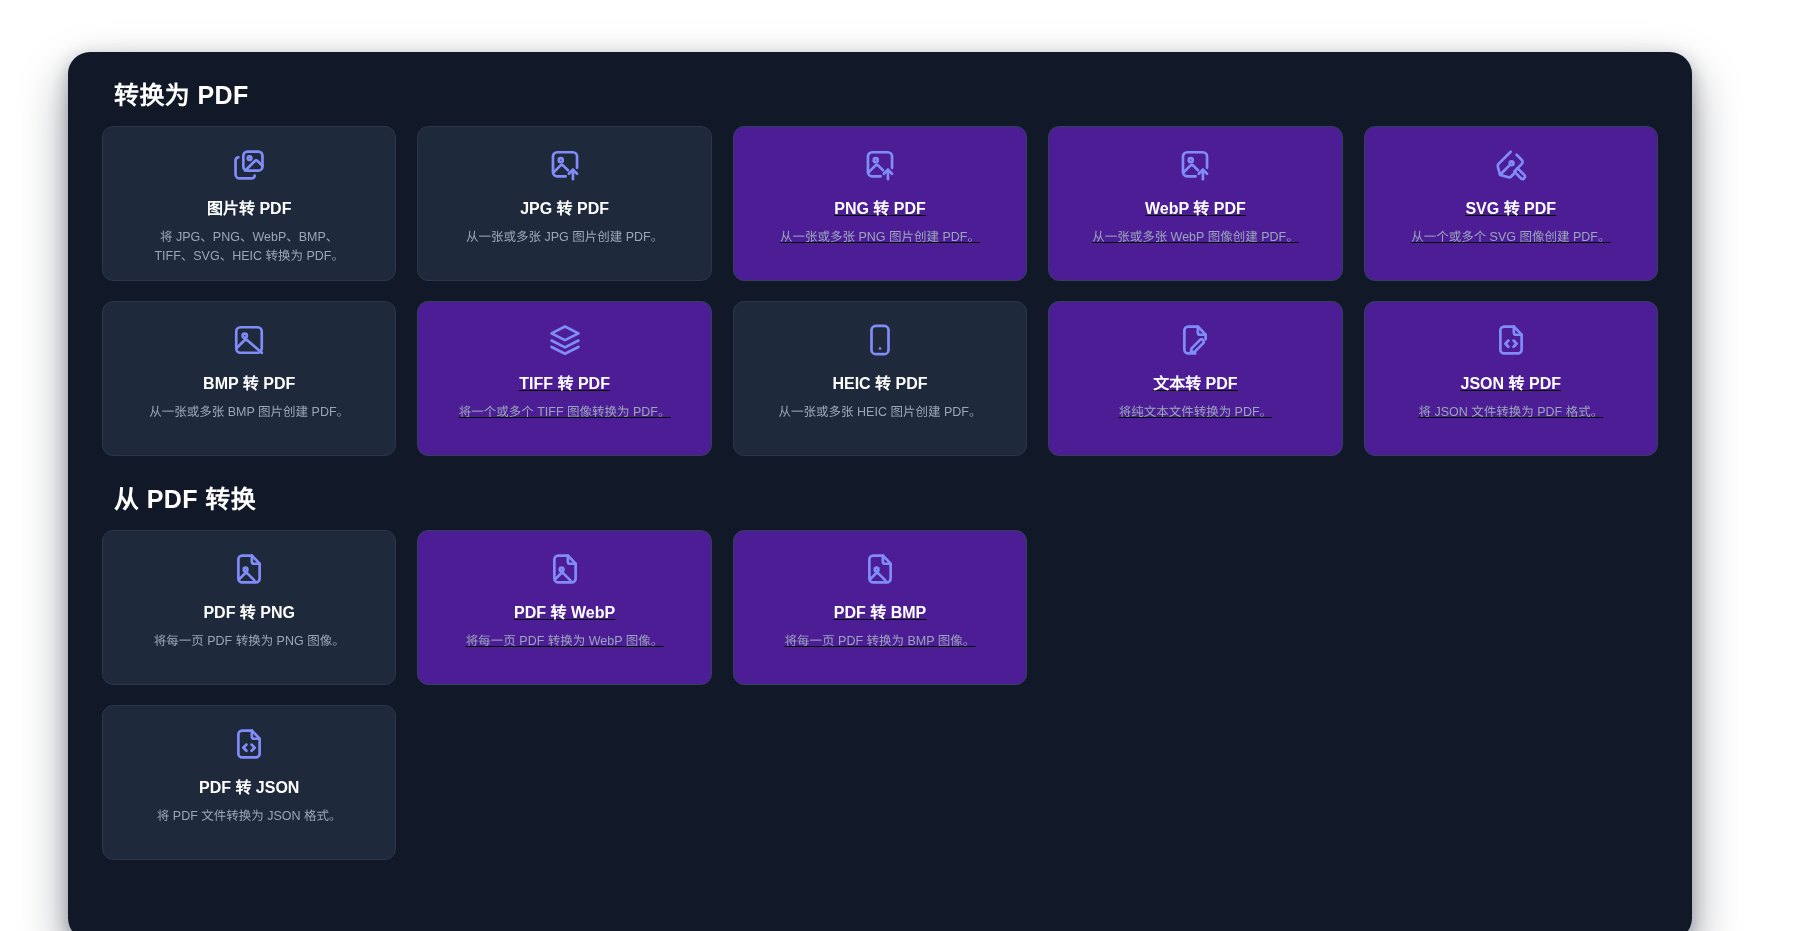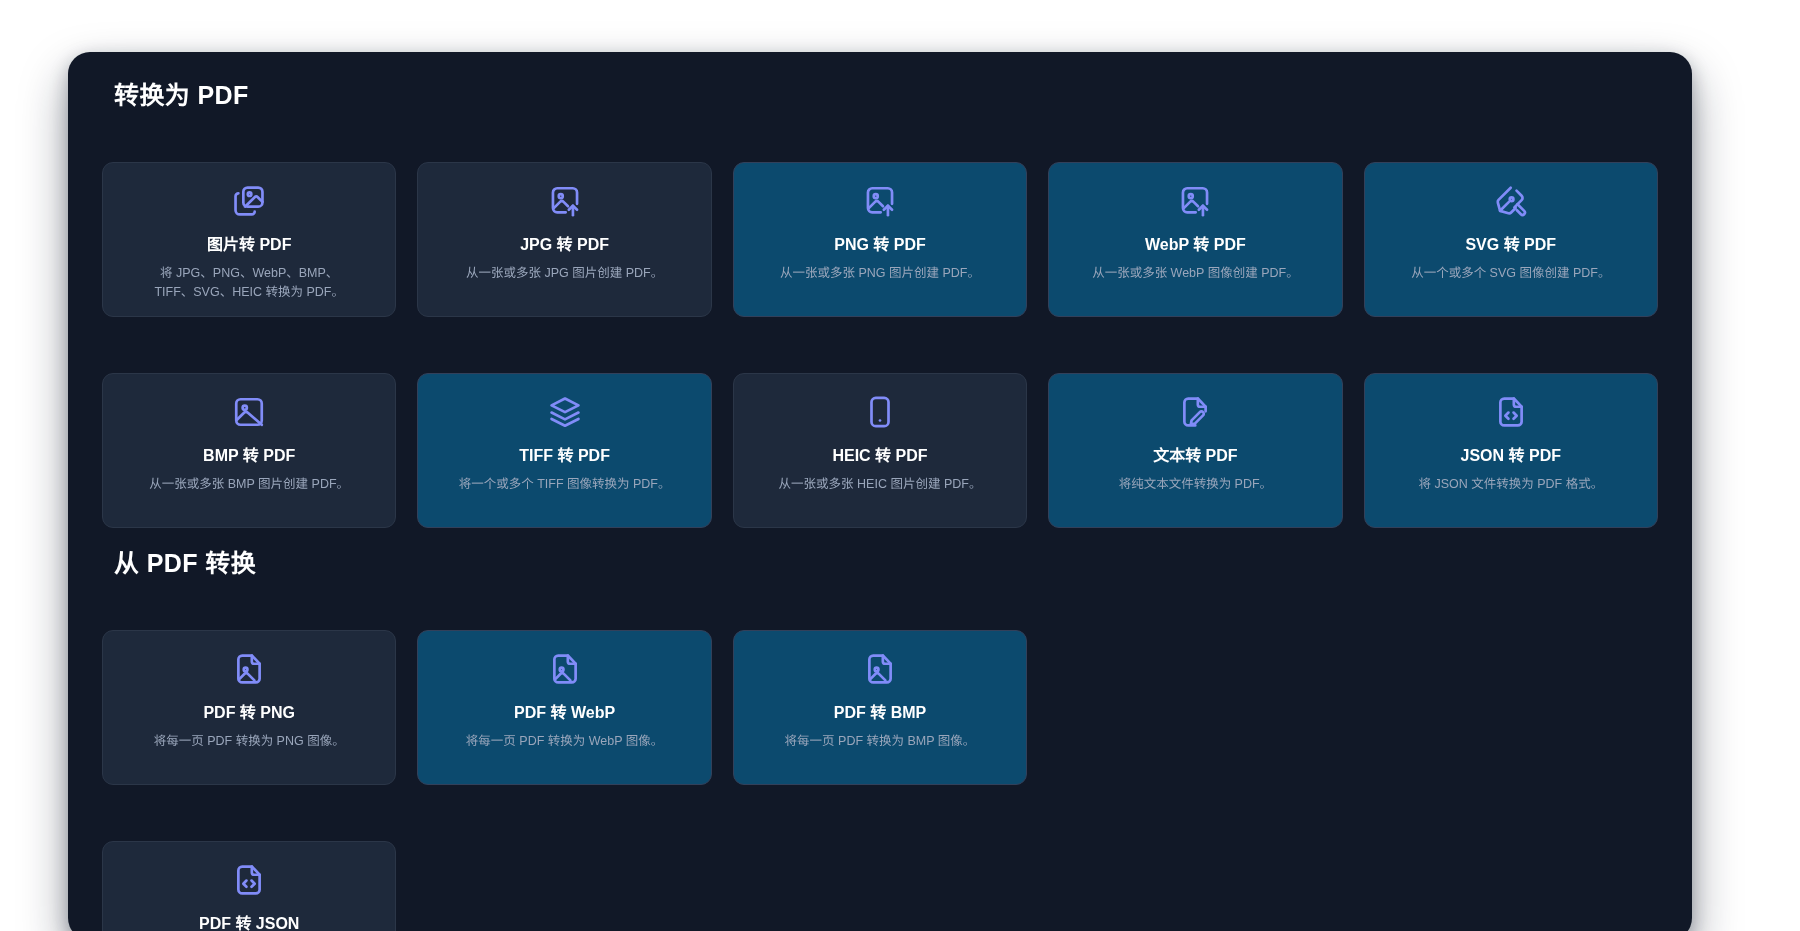--- a/index.html
+++ b/index.html
@@ -35,21 +35,21 @@
   }
 
   .section-title {
     color: #ffffff;
     font-size: 25px;
     font-weight: bold;
     letter-spacing: 0.4px;
     line-height: 1.2;
     margin: 0 0 16px 12px;
   }
-  .section-title.second { margin-top: 20px; }
+  .section-title.second { margin-top: 28px; }
 
   .card-grid {
     display: grid;
     grid-template-columns: repeat(5, 1fr);
     column-gap: 21px;
     row-gap: 20px;
   }
 
   .card {
     background: #1e293b;
@@ -57,23 +57,22 @@
     border-radius: 11px;
     height: 155px;
     padding: 18px 14px 14px 14px;
     display: flex;
     flex-direction: column;
     align-items: center;
     justify-content: flex-start;
     text-align: center;
     cursor: pointer;
     position: relative;
-    margin-top: 36px;
-  }
-  .card.alt { background: #0c4a6e; border-color: #32405a; }
+  }
+  .card.alt { background: #4c1d95; border-color: #32405a; text-decoration: underline; }
 
   .card-icon {
     width: 40px;
     height: 40px;
     margin-bottom: 14px;
     display: flex;
     align-items: center;
     justify-content: center;
     color: #818cf8;
     flex: 0 0 auto;

